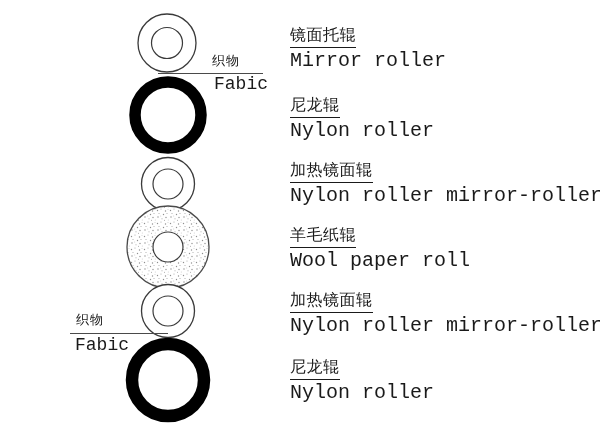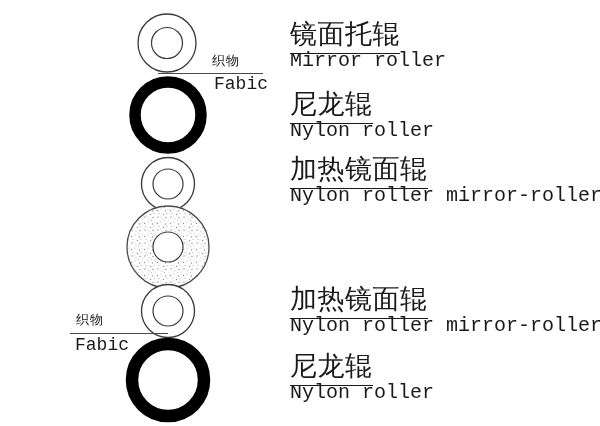--- a/index.html
+++ b/index.html
@@ -7,21 +7,21 @@
     position:relative;width:600px;height:426px;background:#ffffff;overflow:hidden;
     font-family:"Liberation Mono","DejaVu Sans Mono",monospace;color:#1a1a1a;
   }
   .diagram-svg{position:absolute;left:0;top:0;}
   .thin{fill:#ffffff;stroke:#3a3a3a;stroke-width:1.3;}
   .thin-inner{fill:#ffffff;stroke:#3a3a3a;stroke-width:1.2;}
   .black-ring{fill:#ffffff;stroke:#000000;}
   .stipple-outer{stroke:#4a4a4a;stroke-width:1.3;}
   .fabline{stroke:#4a4a4a;stroke-width:1.2;}
   .label{position:absolute;left:290px;}
-  .label .zh{font-size:27px;line-height:21px;letter-spacing:0.5px;}
+  .label .zh{font-size:16px;line-height:21px;letter-spacing:0.5px;}
   .label .zh span{border-bottom:1.5px solid #1a1a1a;padding-bottom:1.5px;}
   .label .en{font-size:20px;line-height:22px;margin-top:3px;white-space:nowrap;}
   .fab-zh{position:absolute;font-size:13px;line-height:20px;letter-spacing:1px;}
   .fab-en{position:absolute;font-size:18px;line-height:19px;}
 </style>
 </head>
 <body>
 
 <div class="stage">
 
@@ -88,20 +88,24 @@
   <div class="label" style="top:96px;">
     <div class="zh"><span>尼龙辊</span></div>
     <div class="en">Nylon roller</div>
   </div>
 
   <div class="label" style="top:161px;">
     <div class="zh"><span>加热镜面辊</span></div>
     <div class="en">Nylon roller mirror-roller</div>
   </div>
 
+  <div class="label" style="top:226px;">
+    <div class="zh"><span>羊毛纸辊</span></div>
+    <div class="en">Wool paper roll</div>
+  </div>
 
   <div class="label" style="top:291px;">
     <div class="zh"><span>加热镜面辊</span></div>
     <div class="en">Nylon roller mirror-roller</div>
   </div>
 
   <div class="label" style="top:358px;">
     <div class="zh"><span>尼龙辊</span></div>
     <div class="en">Nylon roller</div>
   </div>

